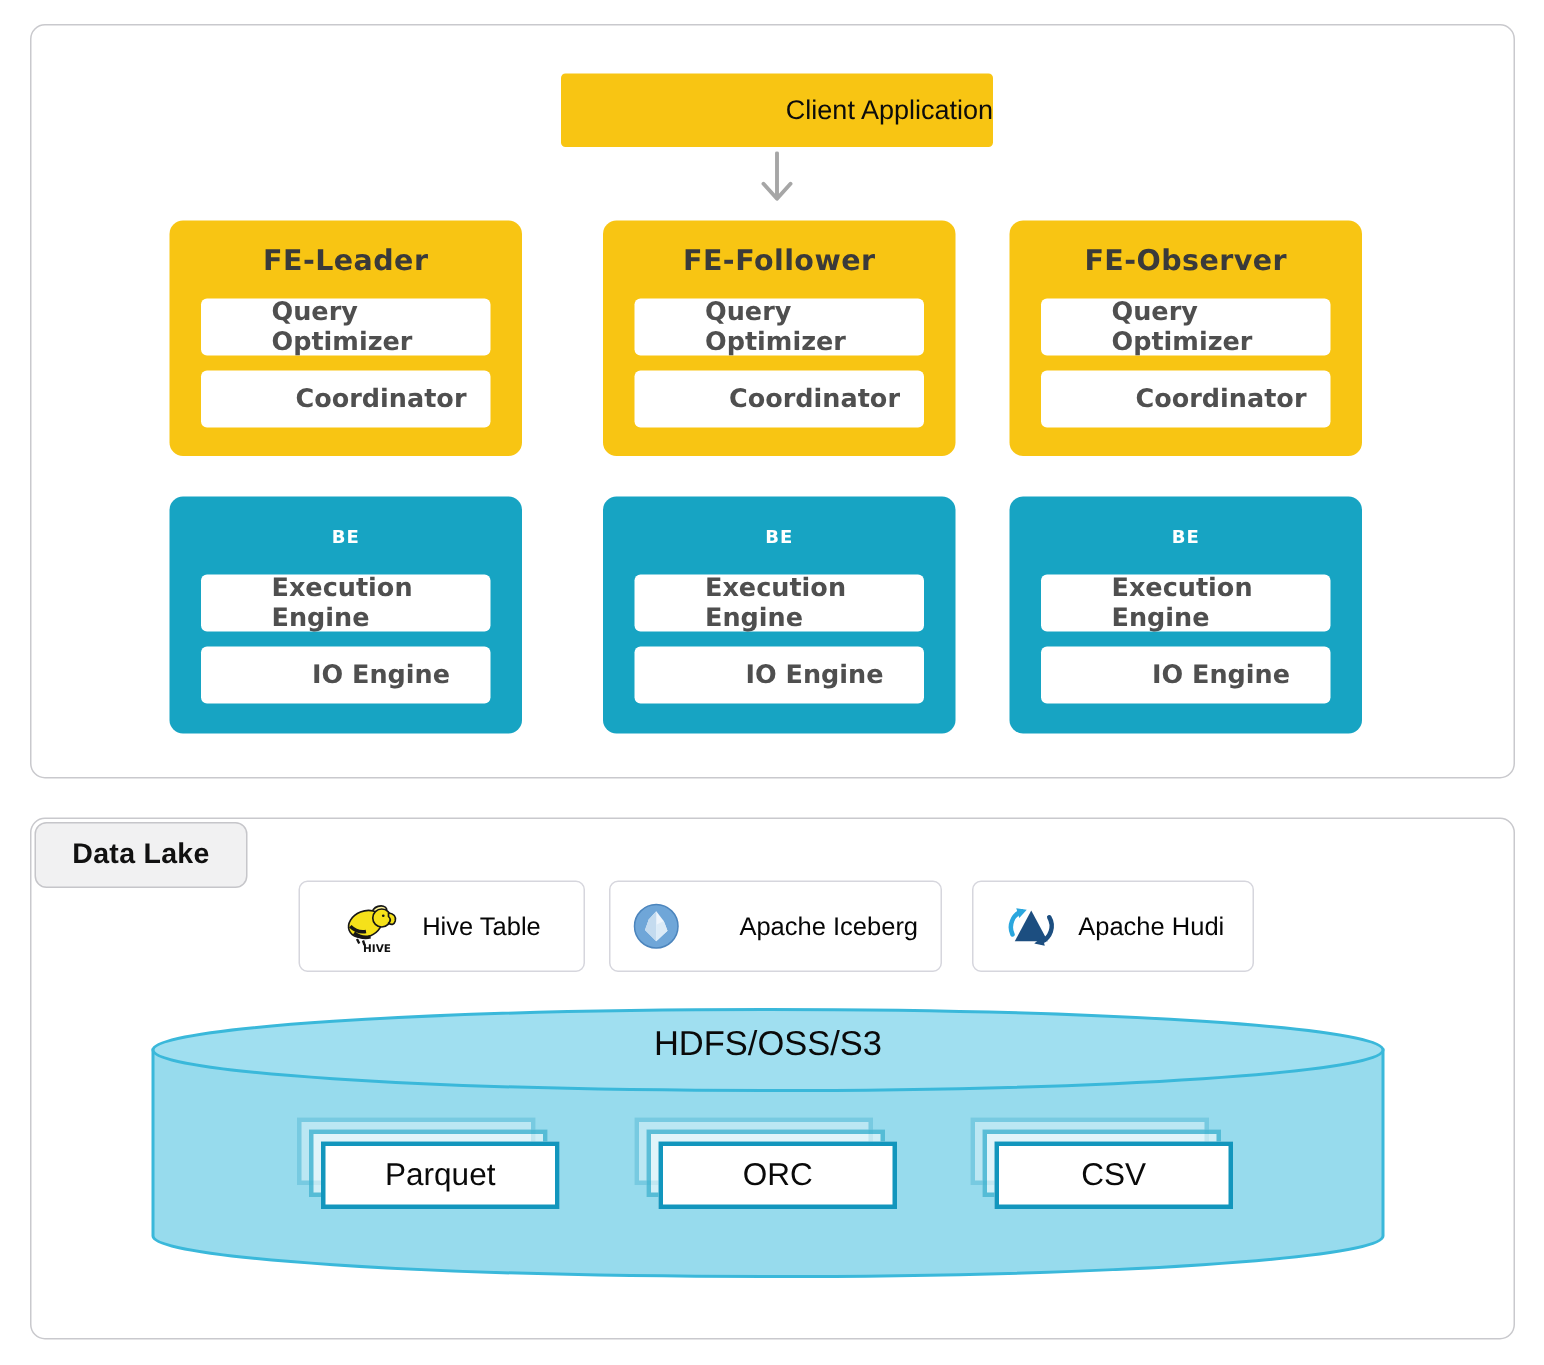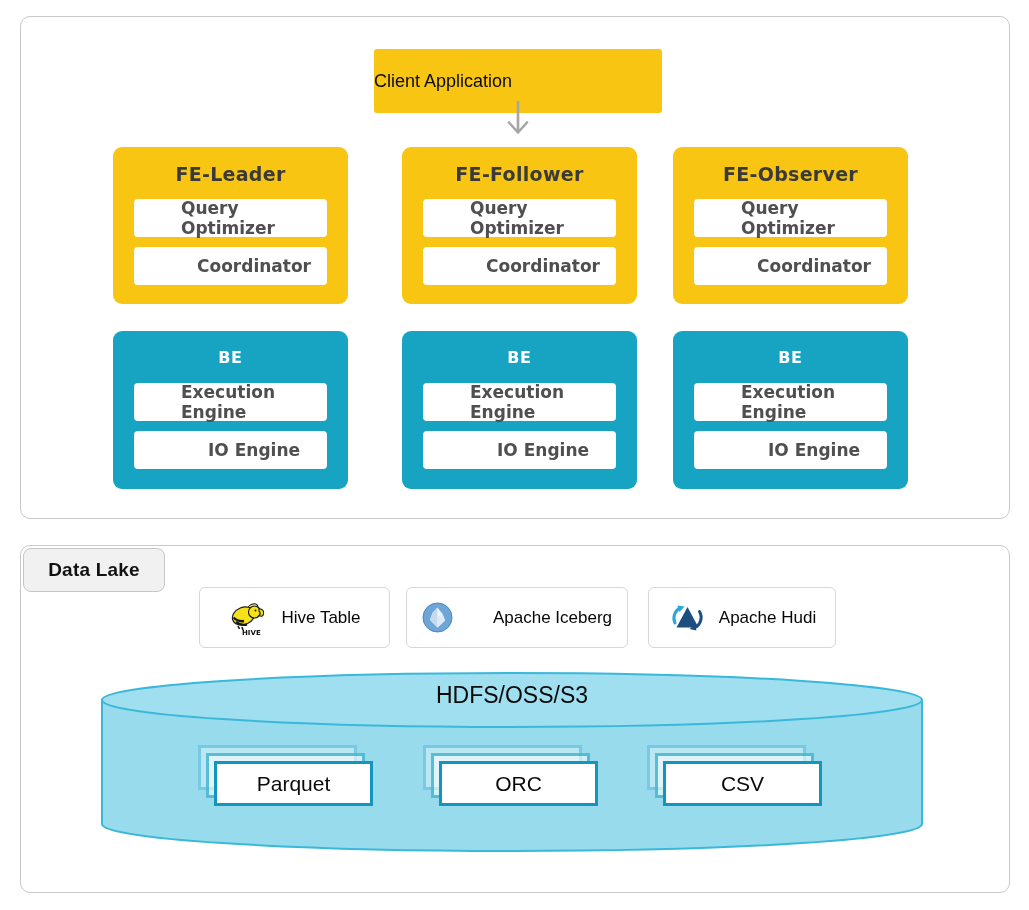--- a/index.html
+++ b/index.html
@@ -34,26 +34,26 @@
     font-size: 19px;
     font-weight: 600;
     color: #111111;
     letter-spacing: 0.2px;
   }
   .tag-starrocks { top: 3px; }
   .tag-datalake  { top: 2px; }
   .client-box {
     position: absolute;
     left: 353px; top: 32px;
-    width: 288px; height: 64px;
+    width: 288px; height: 49px;
     background: #f8c513;
     border-radius: 3px;
     display: flex;
     align-items: center;
-    justify-content: flex-start;
+    justify-content: flex-end;
     font-size: 18px;
     font-weight: 500;
     color: #0c0c0c;
   }
   .down-arrow { position: absolute; left: 485px; top: 84px; }
   .node {
     position: absolute;
     width: 235px;
     height: 157px;
     border-radius: 9px;
@@ -70,21 +70,21 @@
     font-size: 19px;
     font-weight: 600;
     color: #3a3a3a;
     height: 28px;
     line-height: 28px;
     margin-bottom: 11px;
     letter-spacing: 0.3px;
   }
   .node.be .node-title {
     color: #ffffff;
-    font-size: 16px;
+    font-size: 12px;
     font-weight: 700;
     letter-spacing: 0.6px;
   }
   .node-box {
     height: 38px;
     background: #ffffff;
     border-radius: 4px;
     display: flex;
     align-items: center;
     justify-content: center;

